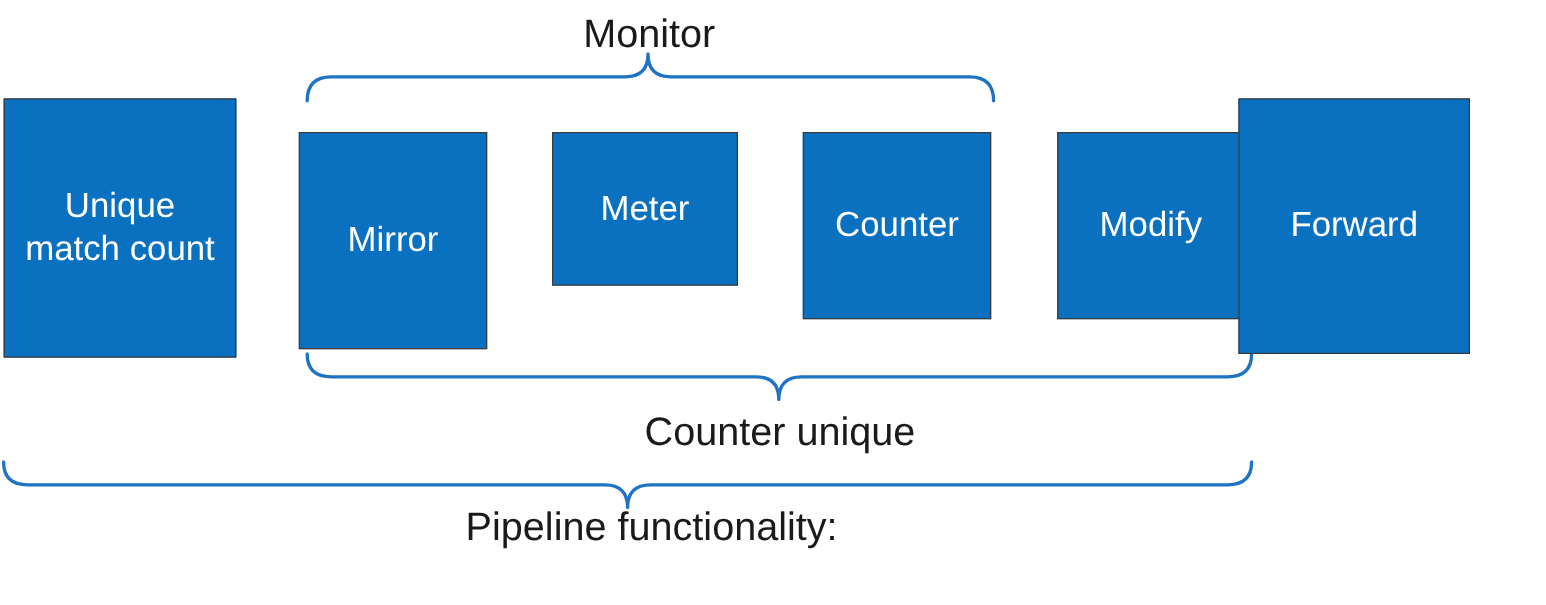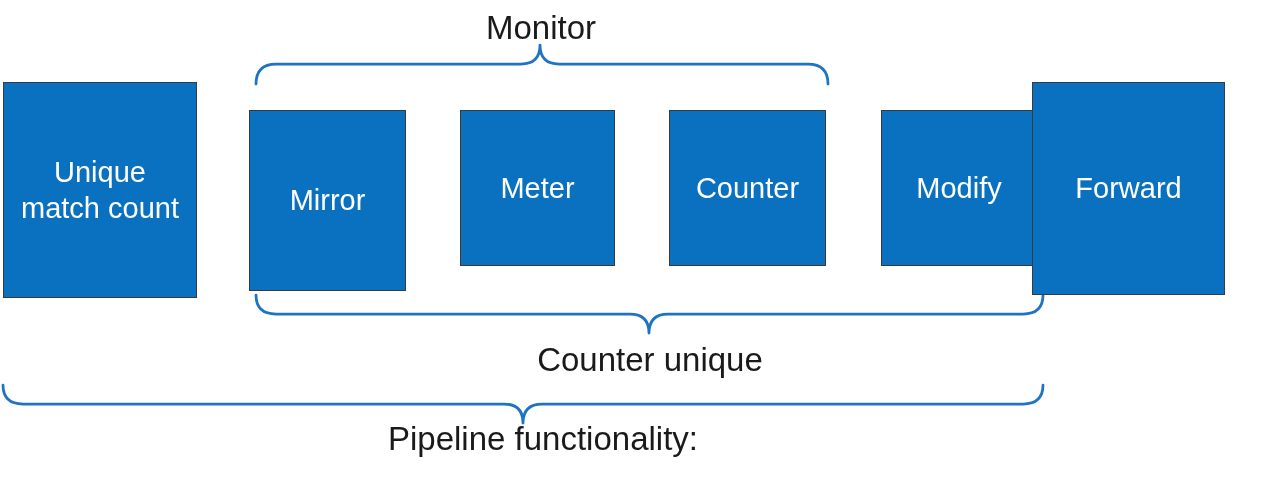--- a/index.html
+++ b/index.html
@@ -28,21 +28,21 @@
     display: flex;
     align-items: center;
     justify-content: center;
     text-align: center;
     font-size: 29px;
     line-height: 1.25;
   }
   .node .lbl { padding: 0 10px; }
   #box-unique  { left: 3px;    top: 82px;  width: 194px; height: 216px; }
   #box-mirror  { left: 249px;  top: 110px; width: 157px; height: 181px; }
-  #box-meter   { left: 460px;  top: 110px; width: 155px; height: 156px; }
+  #box-meter   { left: 460px;  top: 110px; width: 155px; height: 128px; }
   #box-counter { left: 669px;  top: 110px; width: 157px; height: 156px; }
   #box-modify  { left: 881px;  top: 110px; width: 156px; height: 156px; }
   #box-forward { left: 1032px; top: 82px;  width: 193px; height: 213px; }
 
   .braces-svg {
     position: absolute;
     left: 0; top: 0;
     width: 1288px; height: 504px;
     pointer-events: none;
   }

